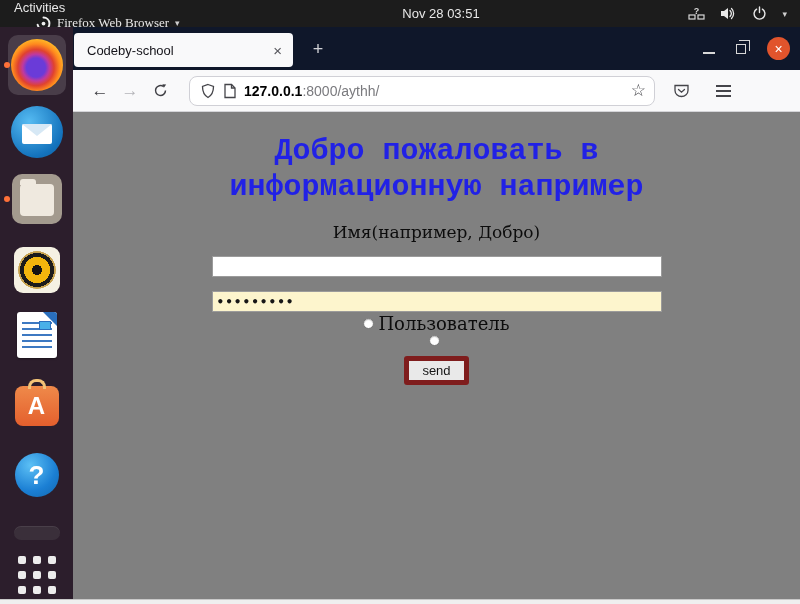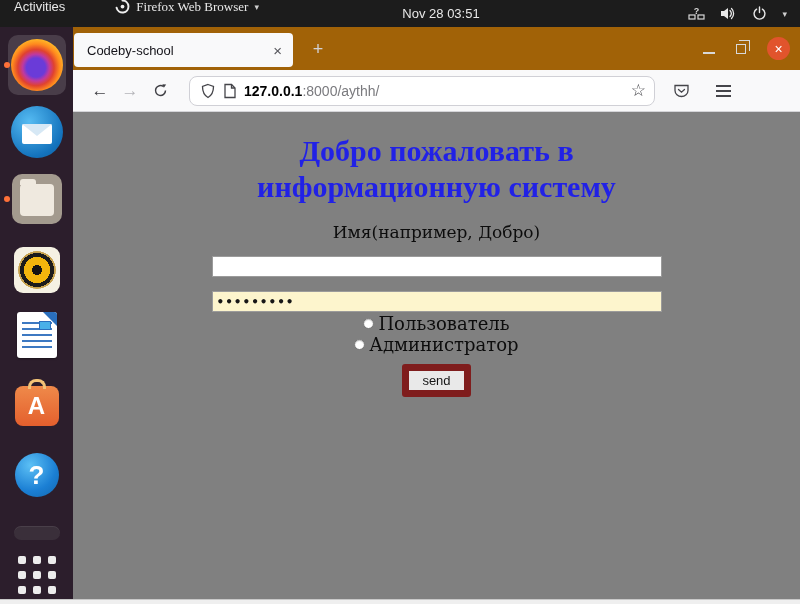--- a/index.html
+++ b/index.html
@@ -2,21 +2,21 @@
 <html><head>
 <meta charset="utf-8">
 <style>
   * { margin:0; padding:0; box-sizing:border-box; }
   html,body { width:800px; height:604px; overflow:hidden; }
   body { font-family:"Liberation Sans", sans-serif; background:#1c1c1c; position:relative; }
   .screen { position:absolute; inset:0; }
 
   
   .topbar { position:absolute; left:0; top:0; width:800px; height:20px;
-    background:#1c1c1c; color:#e8e8e8; font-size:13px; display:flex; align-items:flex-end; }
+    background:#1c1c1c; color:#e8e8e8; font-size:13px; display:flex; align-items:flex-start;flex-direction:column; }
   .tb-item { padding:0 14px; height:27px; display:inline-flex; align-items:center; gap:6px; cursor:default; }
   .appmenu { margin-left:22px;font-family:Liberation Serif, serif; }
   .ff-glyph { width:15px; height:15px; }
   .caret { font-size:9px; color:#cfcfcf; }
   .clock { position:absolute; left:441px; top:0; height:27px; transform:translateX(-50%);
     display:flex; align-items:center; font-size:13px; }
   .tb-right { position:absolute; right:0; top:0; height:27px; display:flex; align-items:center;
     gap:15px; padding:0 13px; }
   .tb-right svg { display:block; }
 
@@ -69,21 +69,21 @@
   .help-q { color:#fff; font-size:26px; font-weight:bold; }
   .di-slot { top:491px; height:30px; }
   .slot-shape { width:46px; height:14px; border-radius:7px; background:#3a2f3a;
     box-shadow:inset 0 1px 0 rgba(255,255,255,.08); }
   .di-grid { top:521px; }
   .grid-dots { display:grid; grid-template-columns:repeat(3,8px); grid-template-rows:repeat(3,8px); gap:7px; }
   .grid-dots span { width:8px; height:8px; border-radius:2px; background:#ececec; }
 
   
   .window { position:absolute; left:73px; top:27px; width:727px; height:572px; background:#808080; }
-  .tabbar { position:relative; width:100%; height:43px; background:#a16207; }
+  .tabbar { position:relative; width:100%; height:43px; background:#0f172a; }
   .tab { position:absolute; left:1px; top:6px; width:219px; height:34px; background:#f9f9fa;
     border-radius:4px; display:flex; align-items:center; padding:0 9px 0 13px;
     font-size:13px; color:#15141a; cursor:default; }
   .tab-title { flex:1; white-space:nowrap; overflow:hidden; }
   .tab-close { color:#56565c; font-size:15px; padding:0 2px; cursor:pointer; }
   .newtab { position:absolute; left:232px; top:9px; width:26px; height:26px; border-radius:4px;
     color:#d2d2d6; font-size:18px; display:flex; align-items:center; justify-content:center; cursor:pointer; }
   .winctl { position:absolute; right:10px; top:0; height:43px; display:flex; align-items:center; gap:21px; }
   .wc-min { width:12px; height:2px; background:#d8d8d8; margin-top:8px; cursor:pointer; }
   .wc-restore { width:10px; height:10px; border:1.5px solid #d8d8d8; position:relative; cursor:pointer; }
@@ -108,35 +108,35 @@
   .tool-icon { width:30px; height:30px; display:flex; align-items:center; justify-content:center;
     color:#45454a; cursor:pointer; }
   .hamburger { display:flex; flex-direction:column; gap:3px; }
   .hamburger span { width:15px; height:2px; background:#45454a; }
   .tool-gap { width:12px; }
 
   
   .content { position:relative; width:100%; height:486px; background:#808080;
     font-family:"DejaVu Serif", serif; color:#0c0c0c; text-align:center; overflow:hidden; }
   .page-title { margin-top:21px; font-size:30px; line-height:36px; font-weight:bold; color:#2121e6;
-    font-family:Liberation Serif, serif; }
+    font-family:Liberation Mono, monospace; }
   .intro { margin-top:27px; font-size:17px; }
   .field-label { margin-top:17px; font-size:17px; }
   .text-input { display:block; margin:14px auto 0; width:450px; height:21px;
     border:1px solid #9b9b9b; background:#fff; padding:0 4px;
     font-family:"DejaVu Sans", sans-serif; font-size:13px; }
   .pw-input { margin-top:14px; background:#fdf5cd; font-size:12px; font-weight:bold;
     letter-spacing:1px; color:#171717; }
   .radio-row { margin-top:2px; font-size:18px; line-height:19px; cursor:pointer;
     display:flex; align-items:center; justify-content:center; }
   .radio-row input { appearance:none; -webkit-appearance:none; width:11px; height:11px;
     border-radius:50%; background:#fff; border:1px solid #777;
     box-shadow:inset 0 1px 1px rgba(0,0,0,.25); margin-right:4px; cursor:pointer; }
   .send-btn { margin-top:10px; font-family:"Liberation Sans", sans-serif; font-size:13px;
-    padding:2px 13px; background:#e9e9e9; border:7px solid #7f1d1d; border-radius:3px;
+    padding:2px 13px; background:#e9e9e9; border:5px solid #7f1d1d; border-radius:3px;
     color:#161616; cursor:pointer; }
 
   .bottom-strip { position:absolute; left:0; bottom:0; width:800px; height:5px;
     background:#efefef; border-top:1px solid #c9c9c9; z-index:5; }
 </style>
 </head>
 <body>
 
 <div class="screen">
 
@@ -272,31 +272,30 @@
       <span class="tool-icon">
         <span class="hamburger">
           <span></span>
             <span></span>
             <span></span>
         </span>
       </span>
     </div>
 
     <main class="content">
-      <h1 class="page-title"><span>Добро пожаловать в</span><br><span>информационную систему</span></h1>
+      <h1 class="page-title"><span>Добро пожаловать в</span><br><span>информационную например</span></h1>
       <p class="field-label">Имя(например, Добро)</p>
       <input class="text-input" type="text" value="" style="">
       <input class="text-input pw-input" type="text" value="•••••••••" style="">
       <div class="radio-row">
         <input type="radio" name="role" style="">
         <span>Пользователь</span>
       </div>
       <div class="radio-row">
         <input type="radio" name="role" style="">
-        <span>Администратор</span>
       </div>
       <button class="send-btn">send</button>
     </main>
 
   </section>
 
   <div class="bottom-strip"></div>
 </div>
 
 </body></html>

